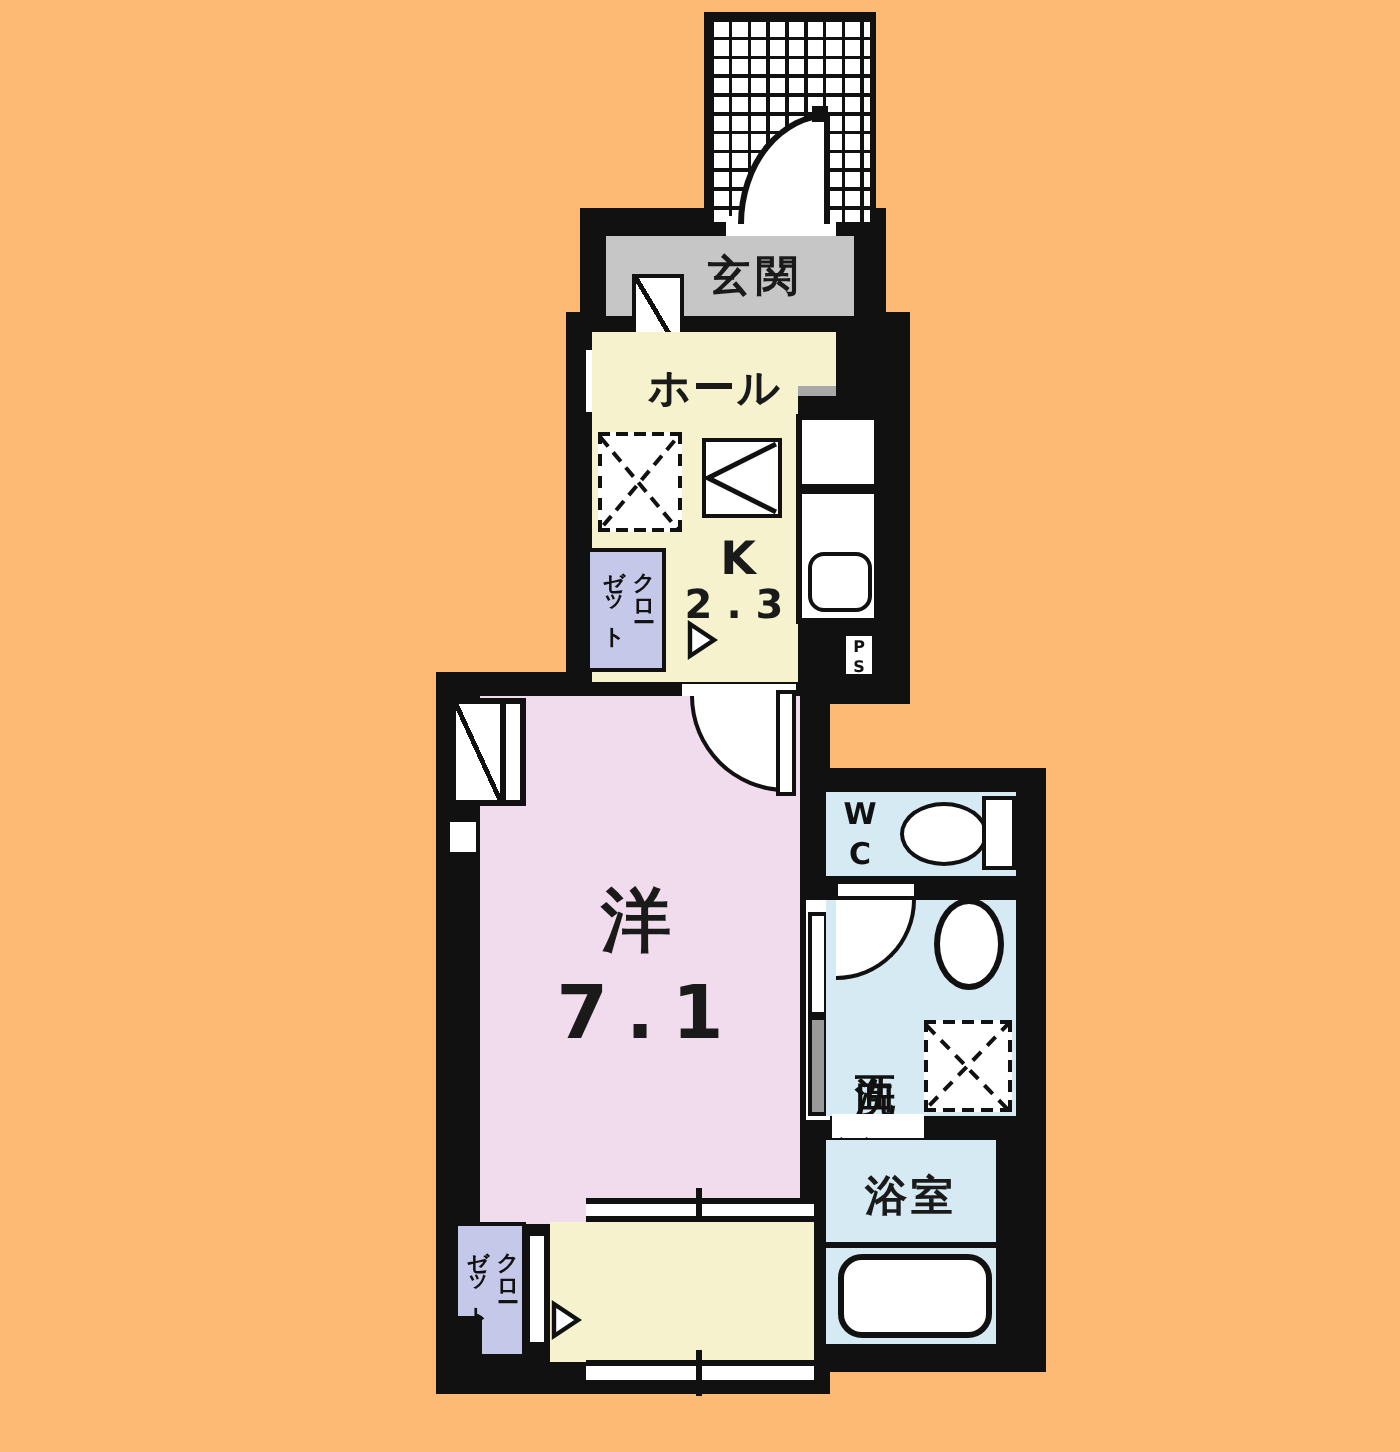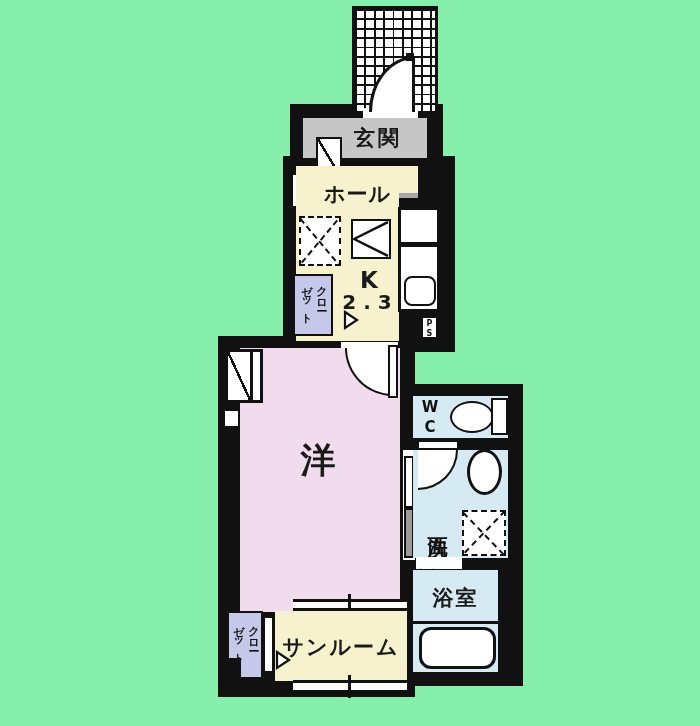--- a/index.html
+++ b/index.html
@@ -1,18 +1,18 @@
 <!DOCTYPE html>
 <html style="--wall: #111111; --entrance_floor: #c6c6c6; --kitchen_floor: #f6f2cd; --room_floor: #f0dcec; --wet_floor: #d5eaf2; --closet_floor: #c5c8e8; --door_gray: #9a9a9a; --step_gray: #a8a8a8;"><head>
 <meta charset="utf-8">
 <style>
   * { margin:0; padding:0; box-sizing:border-box; }
   html,body { background:#fff; }
   body { font-family:"DejaVu Sans","Liberation Sans",sans-serif; color:#111; }
-  .plan { position:relative; width:700px; height:726px; background:#86efac; overflow:hidden; }
+  .plan { position:relative; width:700px; height:726px; background:#fdba74; overflow:hidden; }
   .abs { position:absolute; }
   .wall { position:absolute; background:var(--wall,#111); }
   .dots { background-image:radial-gradient(rgba(0,0,0,0.10) 0.8px, transparent 0.9px); background-size:5px 5px; }
   .room { position:absolute; }
   .lbl { position:absolute; display:flex; align-items:center; justify-content:center; color:#1a1a1a; font-weight:600; white-space:nowrap; }
   .whitebox { position:absolute; background:#fff; border:2.5px solid var(--wall,#111); }
   .vtext { writing-mode:vertical-rl; text-orientation:mixed; }
   .vtext span { display:block; }
   svg { display:block; }
 </style>
@@ -90,30 +90,30 @@
   <div class="abs" style="left:388px; top:345px; width:10px; height:53px; background:#fff; border:2.5px solid var(--wall);"></div>
 
   <div class="abs" style="left:225px; top:349px; width:38px; height:54px; background:#fff; border:3px solid var(--wall);">
     <div class="abs" style="left:0; top:0; width:22px; height:48px;
          background-image:linear-gradient(to top right, transparent calc(50% - 1.2px), var(--wall) calc(50% - 1.2px) calc(50% + 1.2px), transparent calc(50% + 1.2px));"></div>
     <div class="abs" style="left:22px; top:0; width:2.5px; height:48px; background:var(--wall);"></div>
   </div>
   <div class="abs" style="left:225px; top:411px; width:13px; height:15px; background:#fff;"></div>
 
   <div class="lbl" style="left:268px; top:440px; width:100px; height:40px; font-size:35px;">洋</div>
+  <div class="lbl" style="left:258px; top:484px; width:124px; height:44px; font-size:37px; letter-spacing:9px; padding-left:9px;">7.1</div>
 
   <div class="abs" style="left:403px; top:450px; width:12px; height:110px; background:#fff;"></div>
   <div class="abs" style="left:404px; top:456px; width:10px; height:52px; background:#fff; border:2px solid var(--wall);"></div>
   <div class="abs" style="left:404px; top:508px; width:10px; height:50px; background:var(--door_gray); border:2px solid var(--wall);"></div>
 
   <div class="abs" style="left:293px; top:599px; width:114px; height:12px; background:#fff; border-top:3px solid var(--wall); border-bottom:3px solid var(--wall);"></div>
   <div class="abs" style="left:348px; top:594px; width:2.5px; height:22px; background:var(--wall);"></div>
 
   <div class="room dots" style="left:275px; top:611px; width:132px; height:70px; background:var(--kitchen_floor);"></div>
-  <div class="lbl" style="left:277px; top:634px; width:128px; height:26px; font-size:21px; letter-spacing:2px;">サンルーム</div>
 
   <div class="room dots" style="left:227px; top:611px; width:36px; height:68px; background:var(--closet_floor); border:2px solid var(--wall); display:flex; align-items:center; justify-content:center;">
     <div class="vtext" style="font-size:11px; font-weight:600; letter-spacing:1px; height:54px;">
       <span>クロー</span>
       <span>ゼット</span>
     </div>
   </div>
   <div class="abs" style="left:226px; top:658px; width:15px; height:20px; background:var(--wall);"></div>
   <div class="abs" style="left:263px; top:616px; width:11px; height:57px; background:#fff; border:2.5px solid var(--wall);"></div>
   <div class="abs" style="left:274px; top:649px; width:18px; height:22px;">

